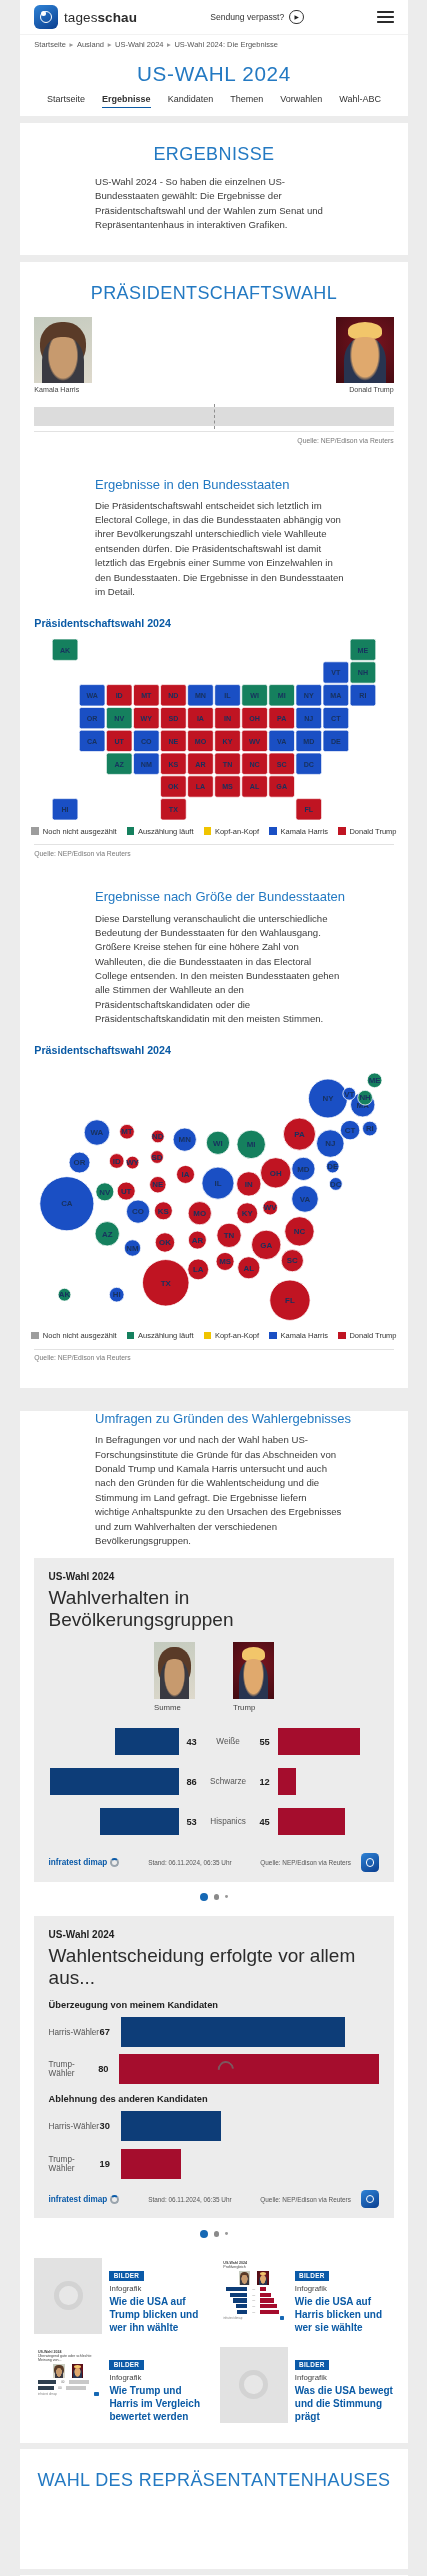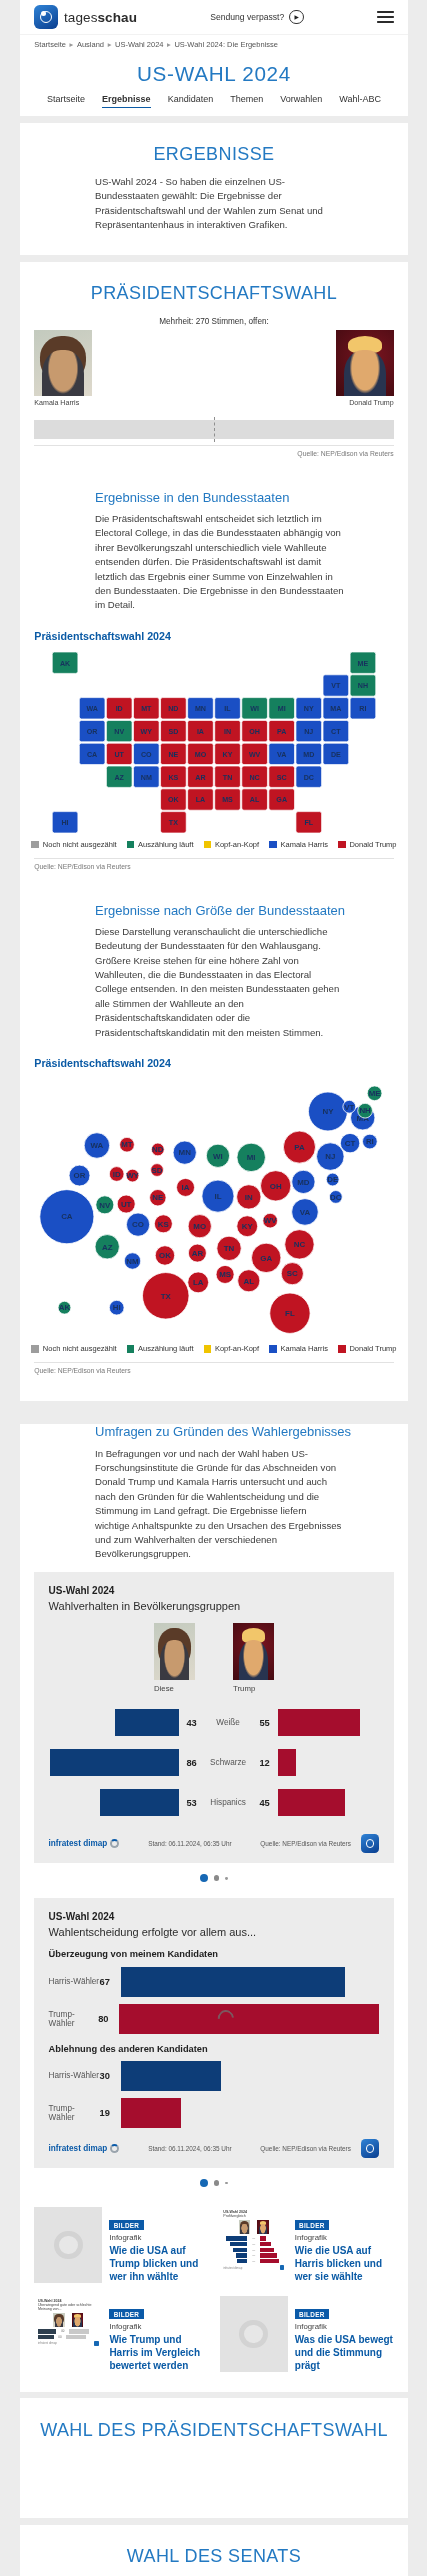--- a/index.html
+++ b/index.html
@@ -53,21 +53,21 @@
   .photo.ph-t::after{background:radial-gradient(ellipse at 50% 34%,#e0a96d 0 44%,#283450 52%);}
   .cand .photo{width:58px;height:66px;}
   .ebar{height:19px;background:#dcdcdc;margin:5.7px 14.3px 0;position:relative;}
   .ebar .mid{position:absolute;left:50%;top:-2.9px;bottom:-2.9px;border-left:1.4px dashed #8f8f8f;}
   .mapwrap{padding:5.7px 14.3px 0;}
   .mapwrap svg{display:block;margin:0 auto;}
   svg text{font-family:"Liberation Sans",sans-serif;font-weight:700;font-size:10px;fill:#17315e;}
   
   .chart-card{background:#ececec;margin:10px 14.3px 0;padding:13px 14.3px 10px;}
   .kicker{font-size:10px;font-weight:700;color:#1f1f1f;}
-  .ctitle{font-size:11px;color:#2c2c2c;font-weight:400;margin:4.3px 0 11.4px;}
+  .ctitle{font-size:19px;color:#2c2c2c;font-weight:400;margin:4.3px 0 11.4px;}
   .cphotos{display:flex;justify-content:center;gap:38px;}
   .cph .photo{width:41px;height:57px;}
   .cph-name{font-size:7.8px;color:#444;margin-top:3.6px;}
   .demo-rows{margin-top:10px;}
   .demo-row{display:flex;align-items:center;height:40px;}
   .dz{display:flex;}
   .dz.l{width:130px;justify-content:flex-end;}
   .dz.r{flex:1;justify-content:flex-start;}
   .dbar{height:27px;}
   .hb{background:#0d3d78;}
@@ -152,21 +152,20 @@
       </nav>
   </header>
 
   <section class="box" style="padding-bottom:18.5px;">
     <h2 class="section-heading">ERGEBNISSE</h2>
     <p class="para">US-Wahl 2024 - So haben die einzelnen US-Bundesstaaten gewählt: Die Ergebnisse der Präsidentschaftswahl und der Wahlen zum Senat und Repräsentantenhaus in interaktiven Grafiken.</p>
   </section>
 
   <section class="box" style="padding-bottom:13px;">
     <h2 class="section-heading">PRÄSIDENTSCHAFTSWAHL</h2>
-    <div class="majority">Mehrheit: 270 Stimmen, offen:</div>
     <div class="cands">
       <div class="cand left">
         <div class="photo ph-h"></div>
         <div class="cand-name">Kamala Harris</div>
       </div>
       <div class="cand right">
         <div class="photo ph-t"></div>
         <div class="cand-name">Donald Trump</div>
       </div>
     </div>
@@ -447,21 +446,21 @@
   <section class="box">
     <h3 class="subhead" style="margin-top:23px;">Umfragen zu Gründen des Wahlergebnisses</h3>
     <p class="para">In Befragungen vor und nach der Wahl haben US-Forschungsinstitute die Gründe für das Abschneiden von Donald Trump und Kamala Harris untersucht und auch nach den Gründen für die Wahlentscheidung und die Stimmung im Land gefragt. Die Ergebnisse liefern wichtige Anhaltspunkte zu den Ursachen des Ergebnisses und zum Wahlverhalten der verschiedenen Bevölkerungsgruppen.</p>
 
     <div class="chart-card">
       <div class="kicker">US-Wahl 2024</div>
       <div class="ctitle">Wahlverhalten in Bevölkerungsgruppen</div>
       <div class="cphotos">
         <div class="cph">
           <div class="photo ph-h"></div>
-          <div class="cph-name">Diese</div>
+          <div class="cph-name">Summe</div>
         </div>
         <div class="cph">
           <div class="photo ph-t"></div>
           <div class="cph-name">Trump</div>
         </div>
       </div>
       <div class="demo-rows" id="demo-rows">
           <div class="demo-row">
             <div class="dz l">
               <div class="dbar hb" style="width: 64px;"></div>
@@ -655,21 +654,21 @@
         <div class="teaser">
           <div class="thumb logo">
             <span class="wm"></span>
           </div>
           <div class="t-text"><span class="t-badge">BILDER</span><div class="t-kick">Infografik</div><div class="t-title">Was die USA bewegt und die Stimmung prägt</div></div>
         </div>
       </div>
   </section>
 
   <section class="box" style="min-height:120px;">
-    <h2 class="section-heading">WAHL DES PRÄSIDENTSCHAFTSWAHL</h2>
+    <h2 class="section-heading">WAHL DES REPRÄSENTANTENHAUSES</h2>
   </section>
 
   <section class="box" style="min-height:137px;">
     <h2 class="section-heading">WAHL DES SENATS</h2>
   </section>
 
 </div>
 
 
 </body></html>

